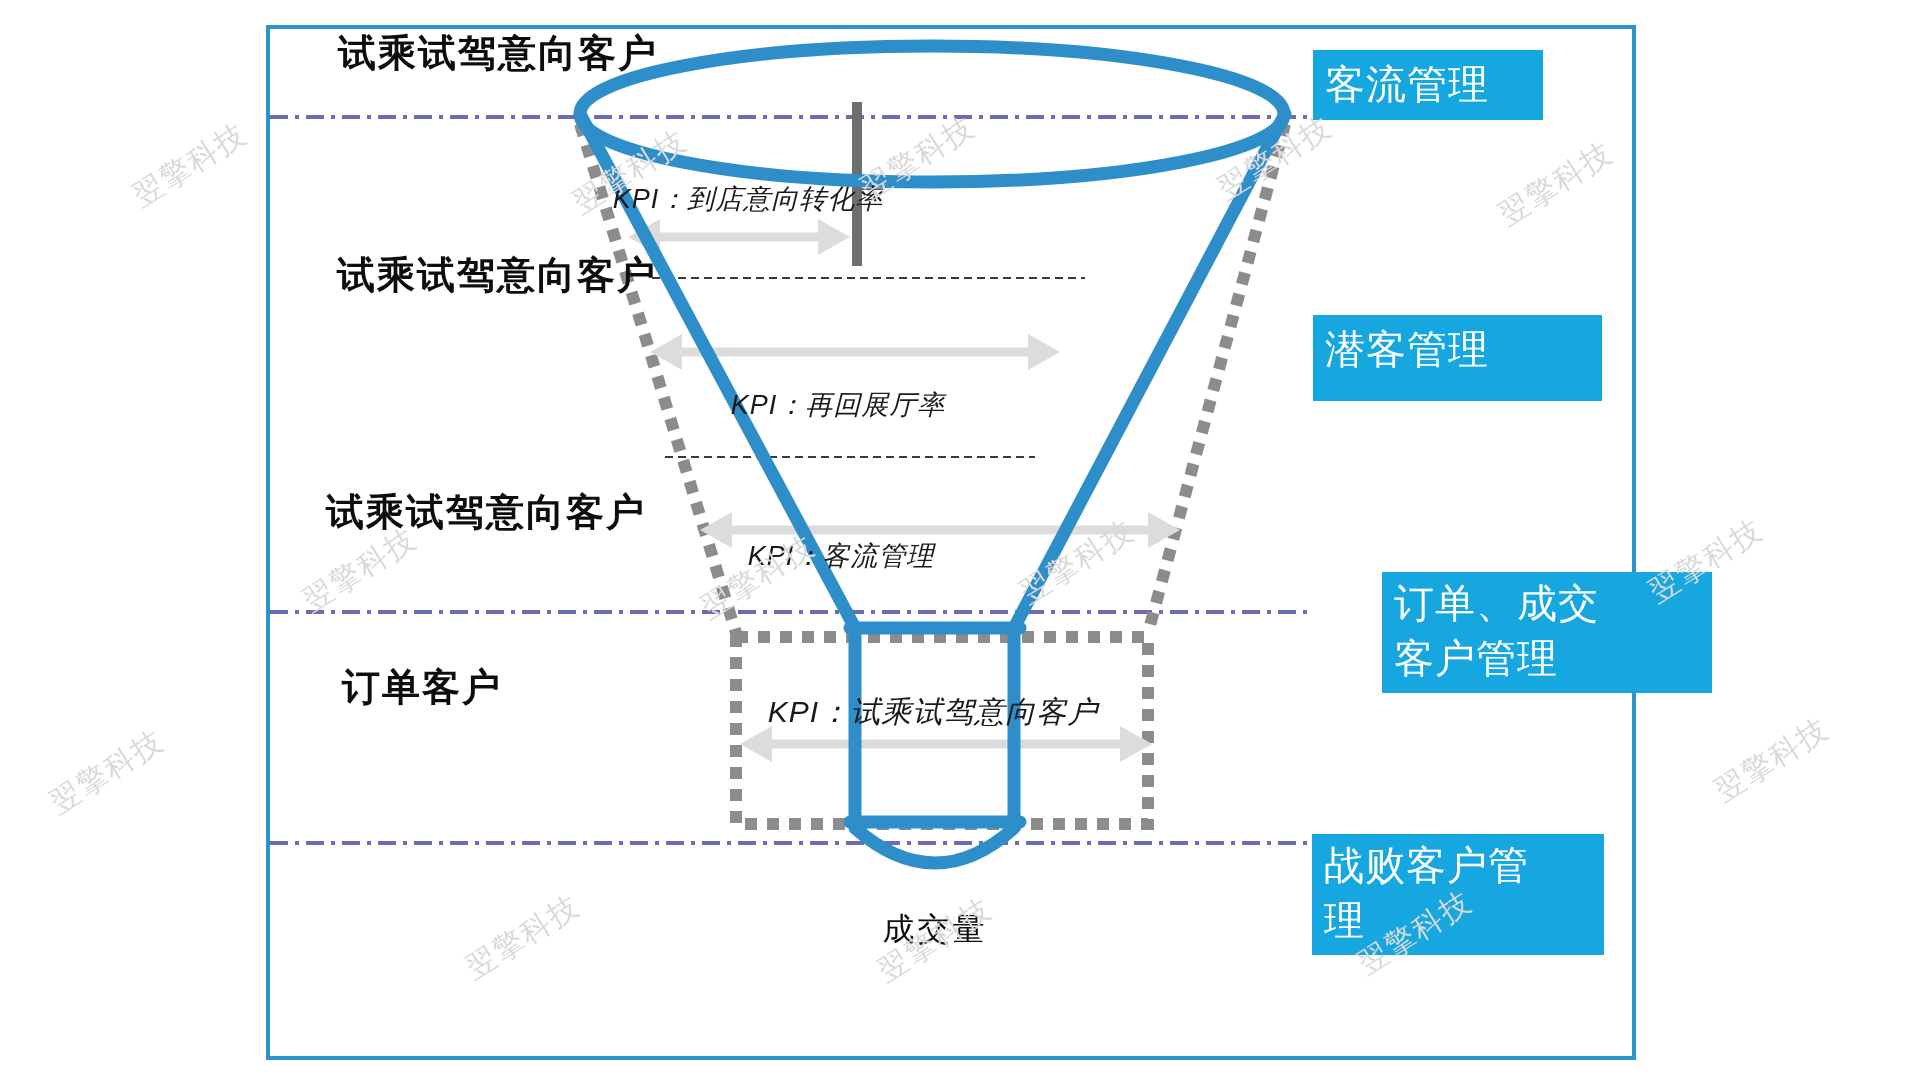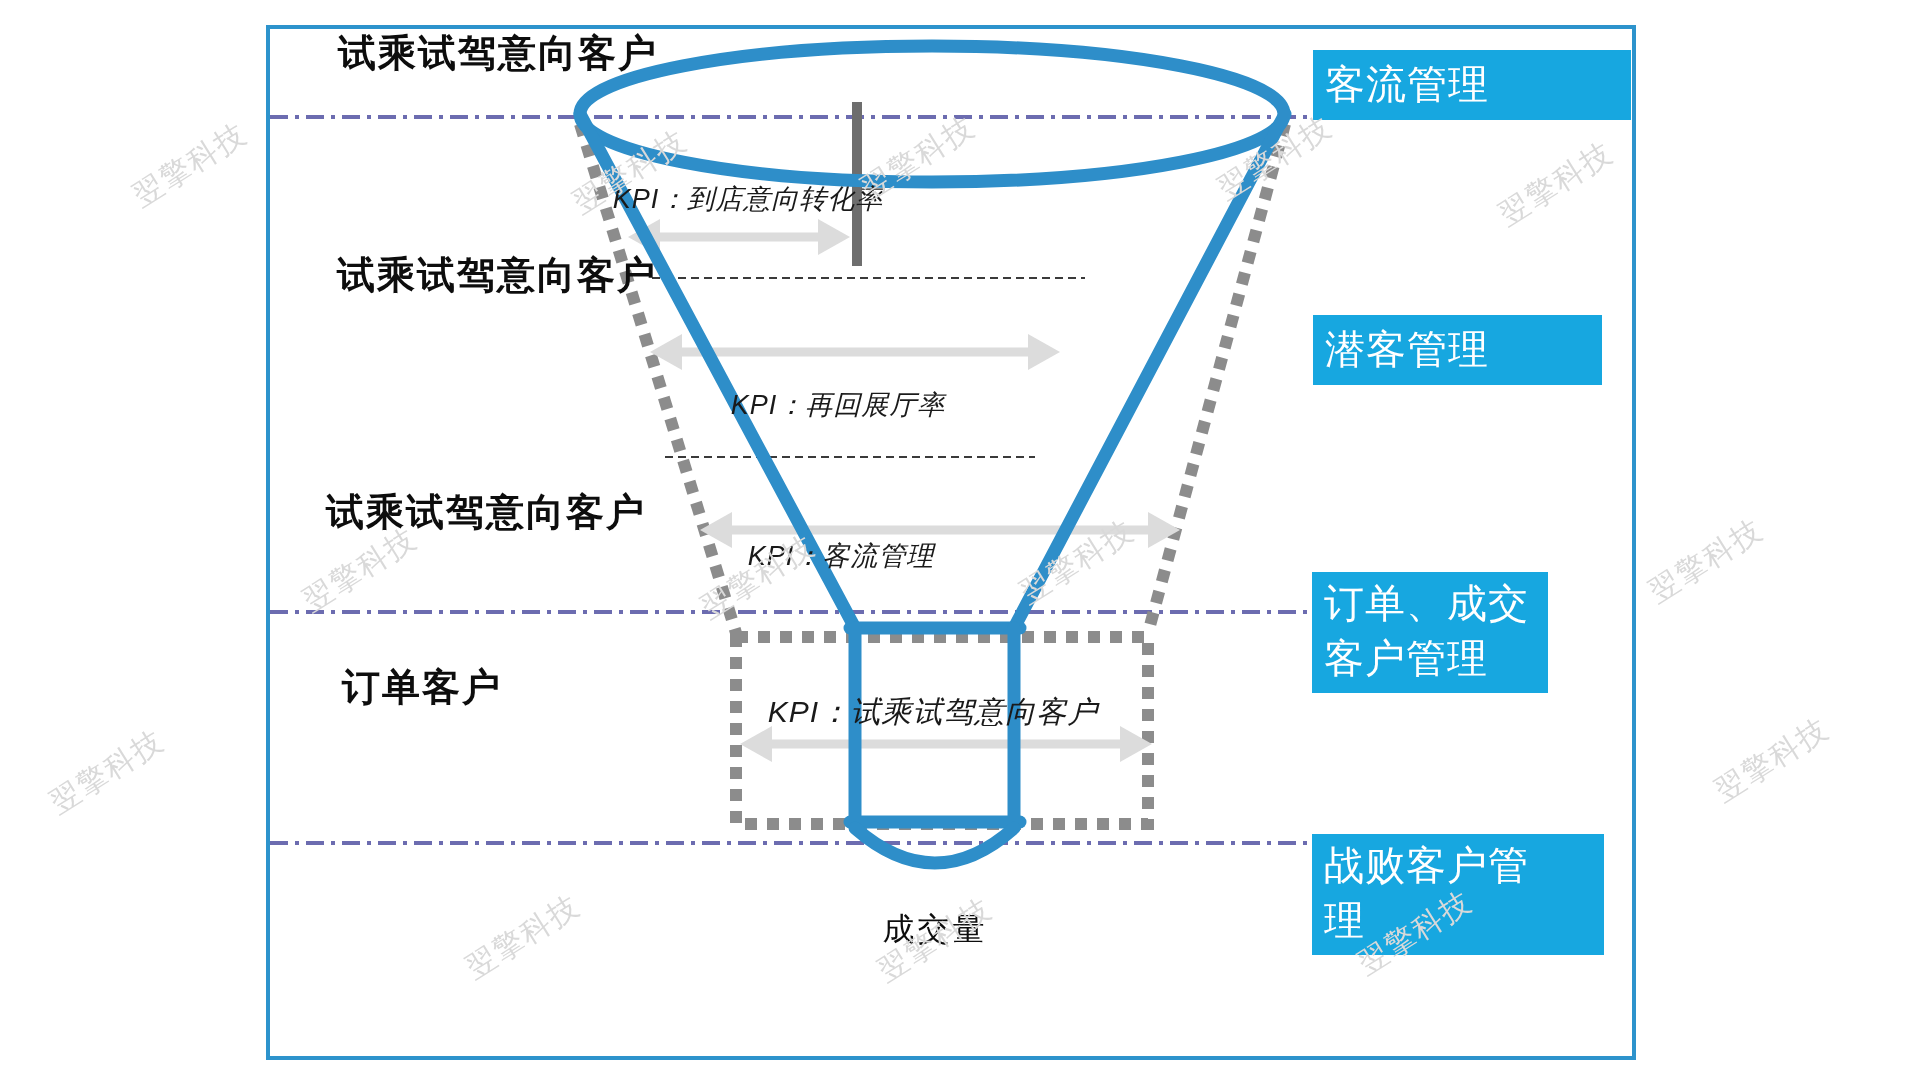--- a/index.html
+++ b/index.html
@@ -105,23 +105,23 @@
 <div class="stage-label" style="left:326px;top:488px">试乘试驾意向客户</div>
 <div class="stage-label" style="left:342px;top:663px">订单客户</div>
 
 <div class="kpi-label" style="left:748px;top:199px">KPI：到店意向转化率</div>
 <div class="kpi-label" style="left:838px;top:405px">KPI：再回展厅率</div>
 <div class="kpi-label" style="left:841px;top:556px">KPI：客流管理</div>
 <div class="kpi-label big" style="left:933px;top:712px">KPI：试乘试驾意向客户</div>
 
 <div class="outcome-label" style="left:935px;top:908px">成交量</div>
 
-<div class="mgmt-box single" style="left:1313px;top:50px;width:318px;height:70px">客流管理</div>
-<div class="mgmt-box single" style="left:1313px;top:315px;width:289px;height:70px">潜客管理</div>
-<div class="mgmt-box" style="left:1312px;top:572px;width:236px;height:121px">订单、成交
+<div class="mgmt-box single" style="left:1313px;top:50px;width:230px;height:70px">客流管理</div>
+<div class="mgmt-box single" style="left:1313px;top:315px;width:289px;height:86px">潜客管理</div>
+<div class="mgmt-box" style="left:1382px;top:572px;width:330px;height:121px">订单、成交
 客户管理</div>
 <div class="mgmt-box" style="left:1312px;top:834px;width:292px;height:121px">战败客户管
 理</div>
 
 <div class="wm" style="left:190px;top:165px">翌擎科技</div>
 <div class="wm" style="left:630px;top:172px">翌擎科技</div>
 <div class="wm" style="left:918px;top:158px">翌擎科技</div>
 <div class="wm" style="left:1275px;top:158px">翌擎科技</div>
 <div class="wm" style="left:1556px;top:184px">翌擎科技</div>
 <div class="wm" style="left:360px;top:570px">翌擎科技</div>

